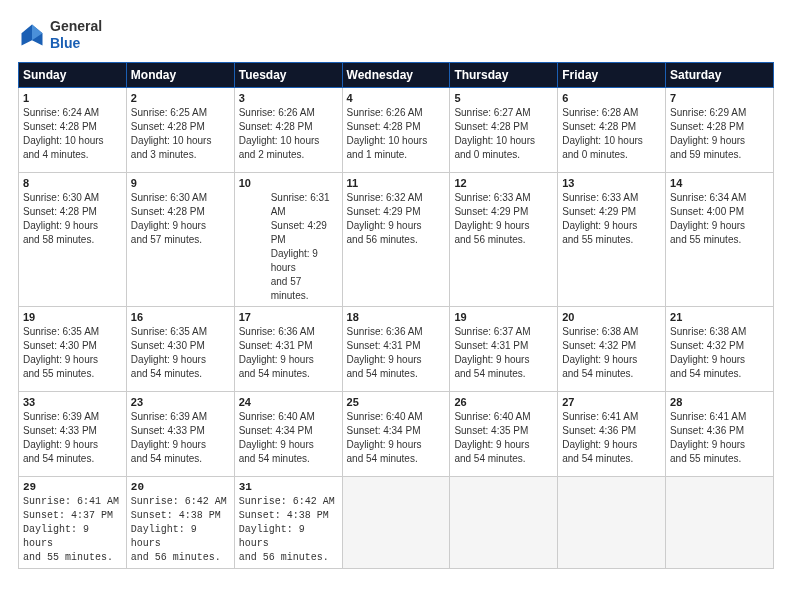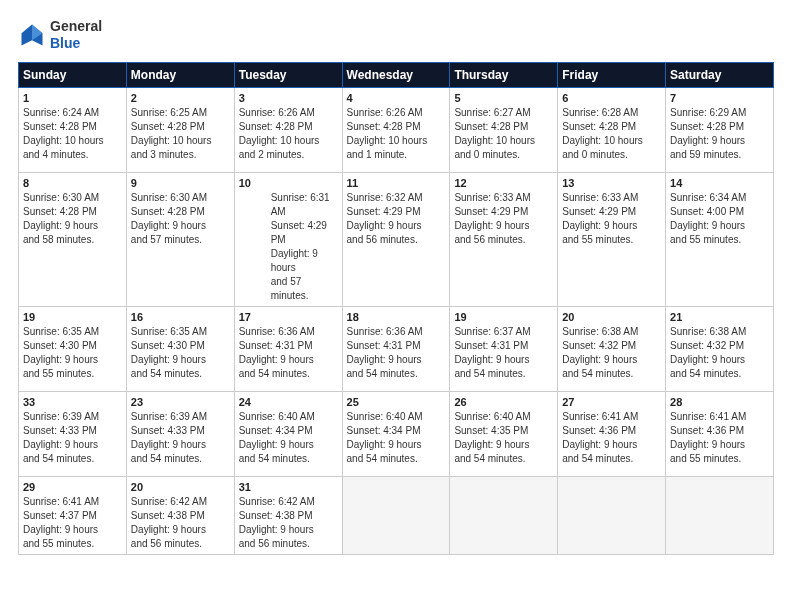--- a/index.html
+++ b/index.html
@@ -64,20 +64,21 @@
       border: 1px solid #ccc;
       vertical-align: top;
       padding: 4px 4px 3px 4px;
       font-size: 8.5px;
       color: #333;
       background: #fff;
       height: 85px;
     }
     .calendar tr:last-child td {
       height: 75px;
+      font-family: Liberation Mono, monospace;
     }
     .calendar td.empty {
       background: #f5f5f5;
     }
     .day-num {
       font-size: 11px;
       font-weight: bold;
       color: #222;
       display: block;
       margin-bottom: 2px;

